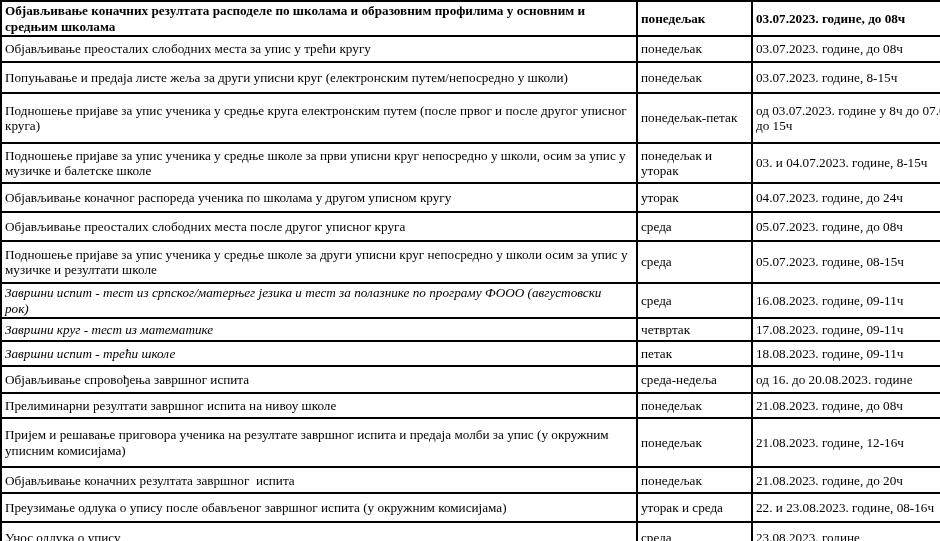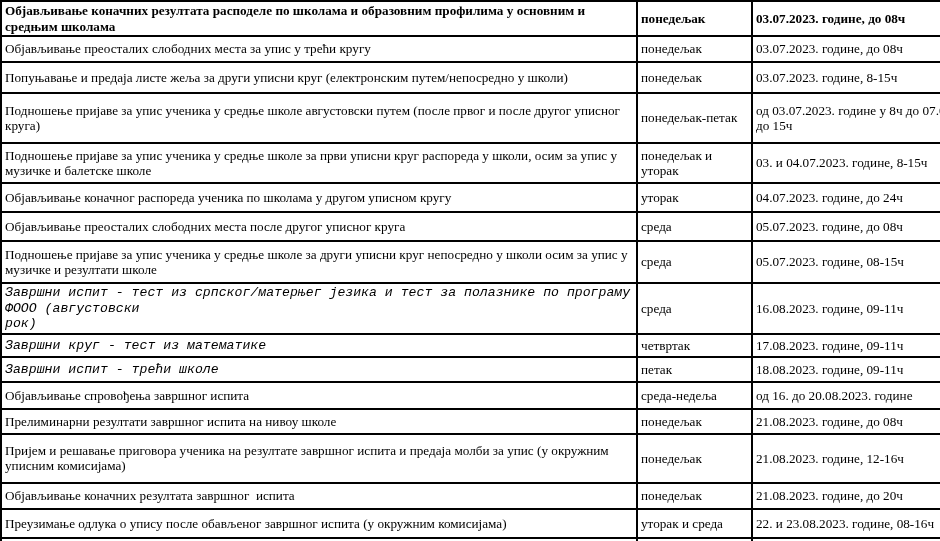--- a/index.html
+++ b/index.html
@@ -31,21 +31,21 @@
     vertical-align: middle;
     white-space: pre-wrap;
     line-height: 1.18;
     padding: 1px 3px 1px 3px;
     overflow: hidden;
   }
   td.col-activity { width: 628px; }
   td.col-day      { width: 107px; }
   td.col-time     { width: 265px; padding-left: 5px; }
   tr.bold-row td  { font-weight: bold; }
-  td.italic       { font-style: italic; font-family: Liberation Mono, monospace; }
+  td.italic       { font-style: italic; }
 </style>
 </head>
 <body>
 
 <div class="page">
   <table class="schedule">
     <tbody>
       <tr class="bold-row" style="height:33px">
         <td class="col-activity">Објављивање коначних резултата расподеле по школама и образовним профилима у основним и
 средњим школама</td>
@@ -56,28 +56,28 @@
         <td class="col-activity">Објављивање преосталих слободних места за упис у трећи кругу</td>
         <td class="col-day">понедељак</td>
         <td class="col-time">03.07.2023. године, до 08ч</td>
       </tr>
       <tr style="height:31px">
         <td class="col-activity">Попуњавање и предаја листе жеља за други уписни круг (електронским путем/непосредно у школи)</td>
         <td class="col-day">понедељак</td>
         <td class="col-time">03.07.2023. године, 8-15ч</td>
       </tr>
       <tr style="height:50px">
-        <td class="col-activity">Подношење пријаве за упис ученика у средње школе августовски путем (после првог и после другог уписног
+        <td class="col-activity">Подношење пријаве за упис ученика у средње круга електронским путем (после првог и после другог уписног
 круга)</td>
         <td class="col-day">понедељак-петак</td>
         <td class="col-time">од 03.07.2023. године у 8ч до 07.07.2023.
 до 15ч</td>
       </tr>
       <tr style="height:40px">
-        <td class="col-activity">Подношење пријаве за упис ученика у средње школе за први уписни круг распореда у школи, осим за упис у
+        <td class="col-activity">Подношење пријаве за упис ученика у средње школе за први уписни круг непосредно у школи, осим за упис у
 музичке и балетске школе</td>
         <td class="col-day">понедељак и
 уторак</td>
         <td class="col-time">03. и 04.07.2023. године, 8-15ч</td>
       </tr>
       <tr style="height:29px">
         <td class="col-activity">Објављивање коначног распореда ученика по школама у другом уписном кругу</td>
         <td class="col-day">уторак</td>
         <td class="col-time">04.07.2023. године, до 24ч</td>
       </tr>

